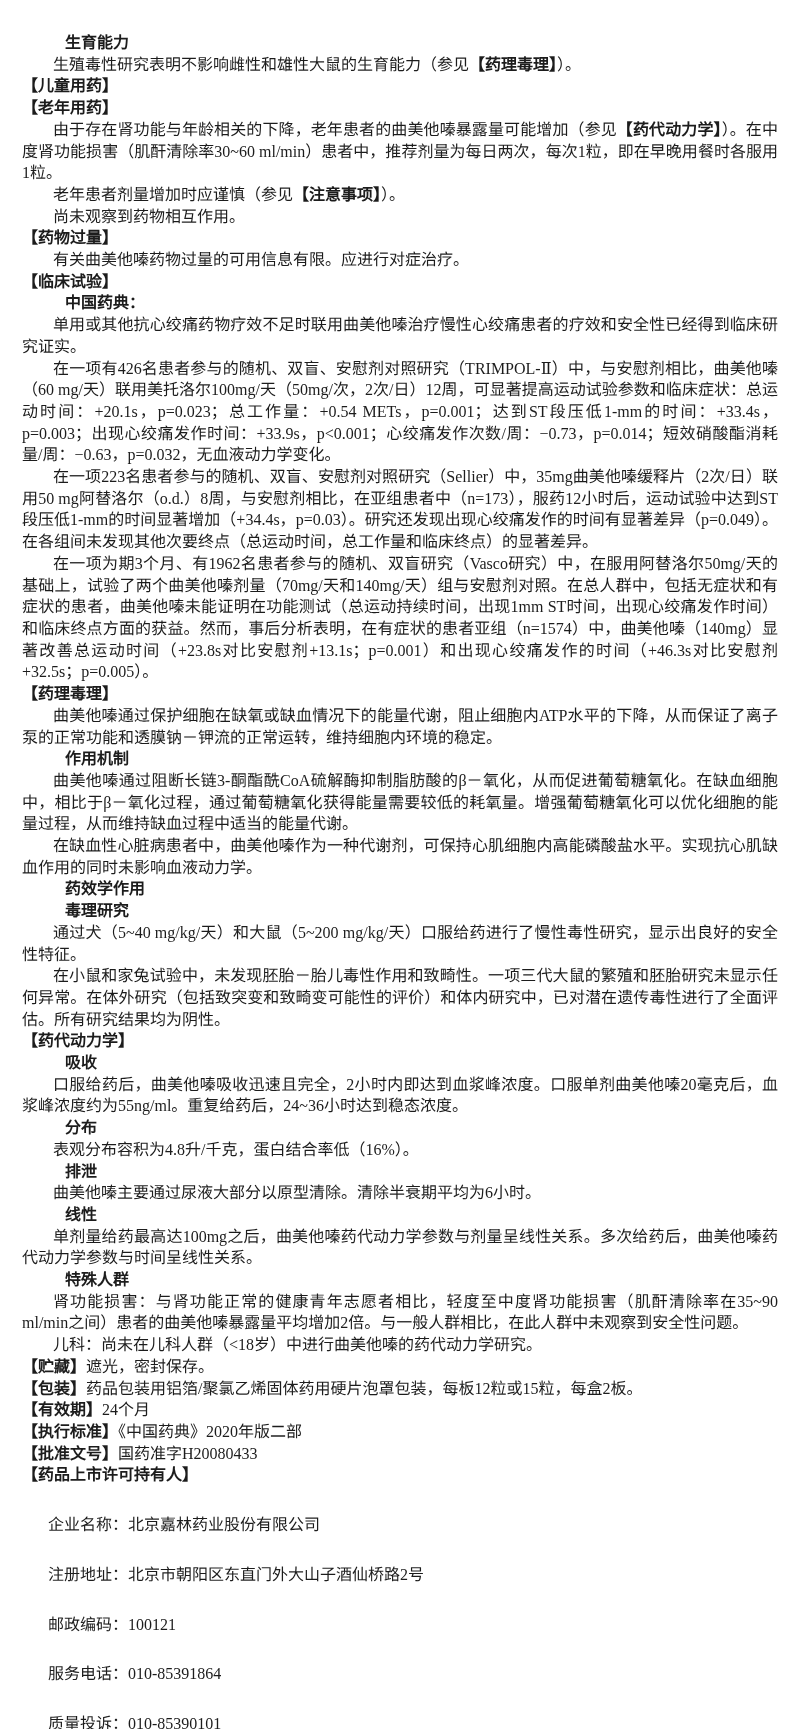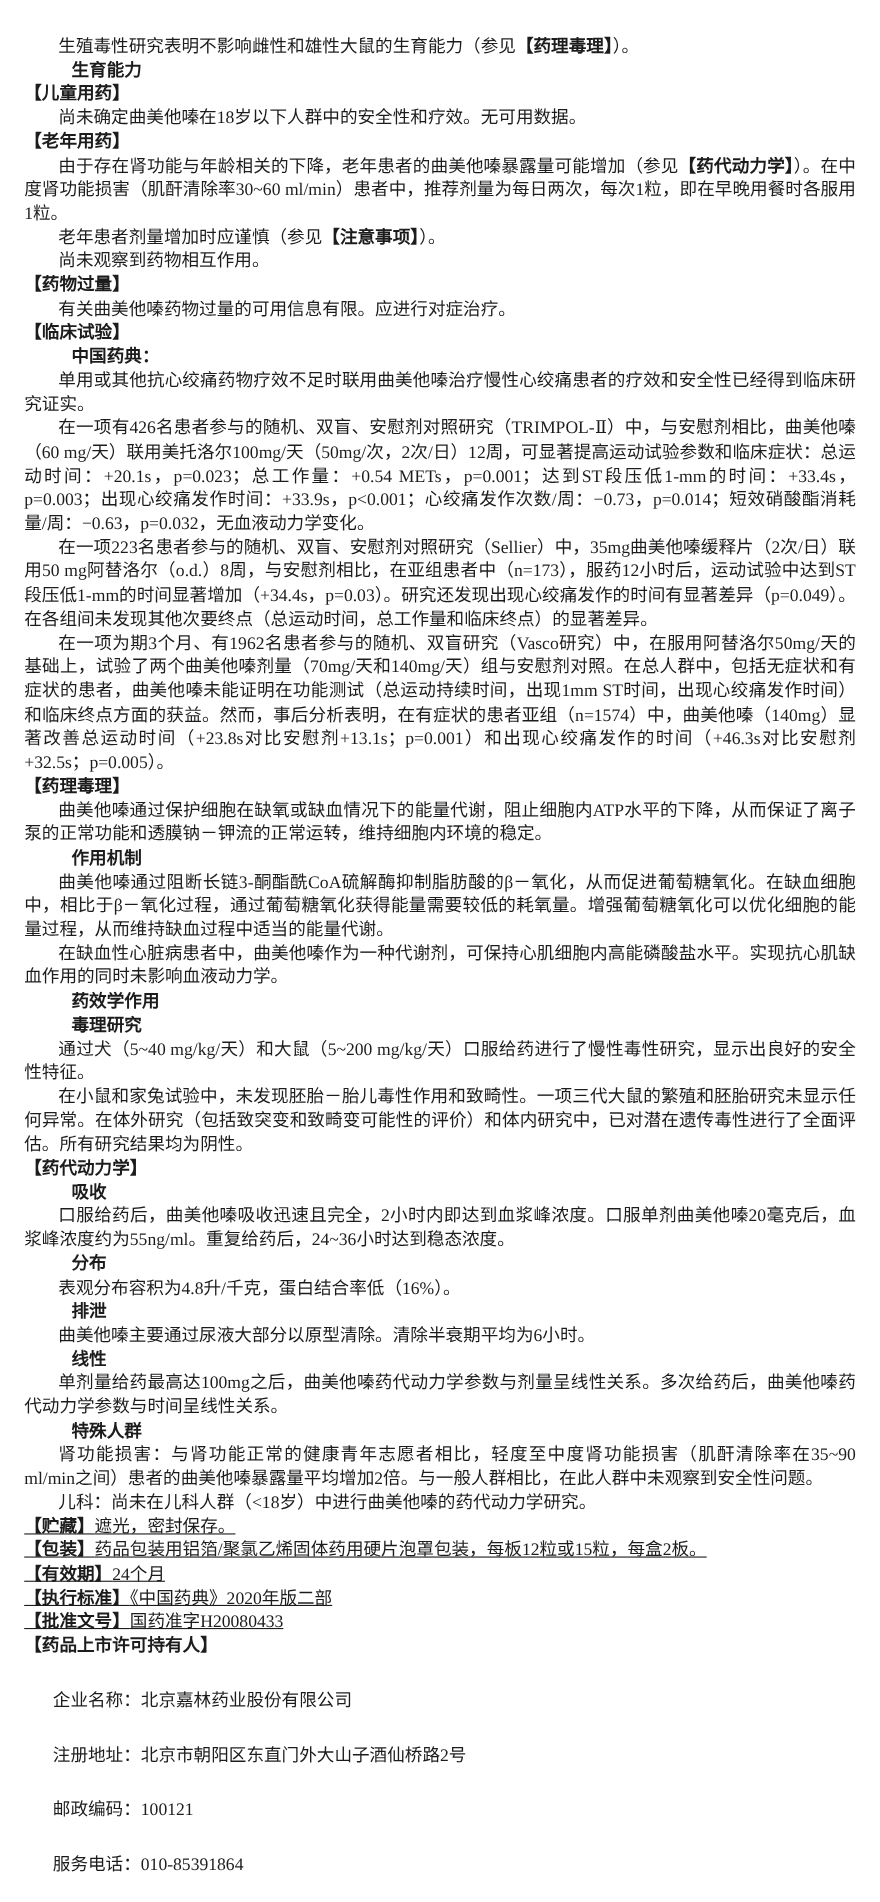--- a/index.html
+++ b/index.html
@@ -25,33 +25,31 @@
   .section { font-weight: 700; }
   .subheading { font-weight: 700; padding-left: 43px; }
   .para {
     text-indent: 31px;
     text-align: justify;
     text-justify: inter-ideograph;
   }
   .inline {
     text-align: justify;
     text-justify: inter-ideograph;
-    text-decoration: underline;
   }
   .field { padding-left: 26px; margin-top: 28px; }
 </style>
 </head>
 <body>
 
 <div class="page">
   <div id="doc">
+      <div class="blk subheading"><span class="b">生育能力</span></div>
       <div class="blk para"><span>生殖毒性研究表明不影响雌性和雄性大鼠的生育能力（参见</span><span class="b">【药理毒理】</span><span>）。</span></div>
-      <div class="blk subheading"><span class="b">生育能力</span></div>
       <div class="blk section"><span class="b">【儿童用药】</span></div>
-      <div class="blk para"><span>尚未确定曲美他嗪在18岁以下人群中的安全性和疗效。无可用数据。</span></div>
       <div class="blk section"><span class="b">【老年用药】</span></div>
       <div class="blk para"><span>由于存在肾功能与年龄相关的下降，老年患者的曲美他嗪暴露量可能增加（参见</span><span class="b">【药代动力学】</span><span>）。在中度肾功能损害（肌酐清除率30~60 ml/min）患者中，推荐剂量为每日两次，每次1粒，即在早晚用餐时各服用1粒。</span></div>
       <div class="blk para"><span>老年患者剂量增加时应谨慎（参见</span><span class="b">【注意事项】</span><span>）。</span></div>
       <div class="blk para"><span>尚未观察到药物相互作用。</span></div>
       <div class="blk section"><span class="b">【药物过量】</span></div>
       <div class="blk para"><span>有关曲美他嗪药物过量的可用信息有限。应进行对症治疗。</span></div>
       <div class="blk section"><span class="b">【临床试验】</span></div>
       <div class="blk subheading"><span class="b">中国药典：</span></div>
       <div class="blk para"><span>单用或其他抗心绞痛药物疗效不足时联用曲美他嗪治疗慢性心绞痛患者的疗效和安全性已经得到临床研究证实。</span></div>
       <div class="blk para"><span>在一项有426名患者参与的随机、双盲、安慰剂对照研究（TRIMPOL-Ⅱ）中，与安慰剂相比，曲美他嗪（60 mg/天）联用美托洛尔100mg/天（50mg/次，2次/日）12周，可显著提高运动试验参数和临床症状：总运动时间：+20.1s，p=0.023；总工作量：+0.54 METs，p=0.001；达到ST段压低1-mm的时间：+33.4s，p=0.003；出现心绞痛发作时间：+33.9s，p&lt;0.001；心绞痛发作次数/周：−0.73，p=0.014；短效硝酸酯消耗量/周：−0.63，p=0.032，无血液动力学变化。</span></div>

